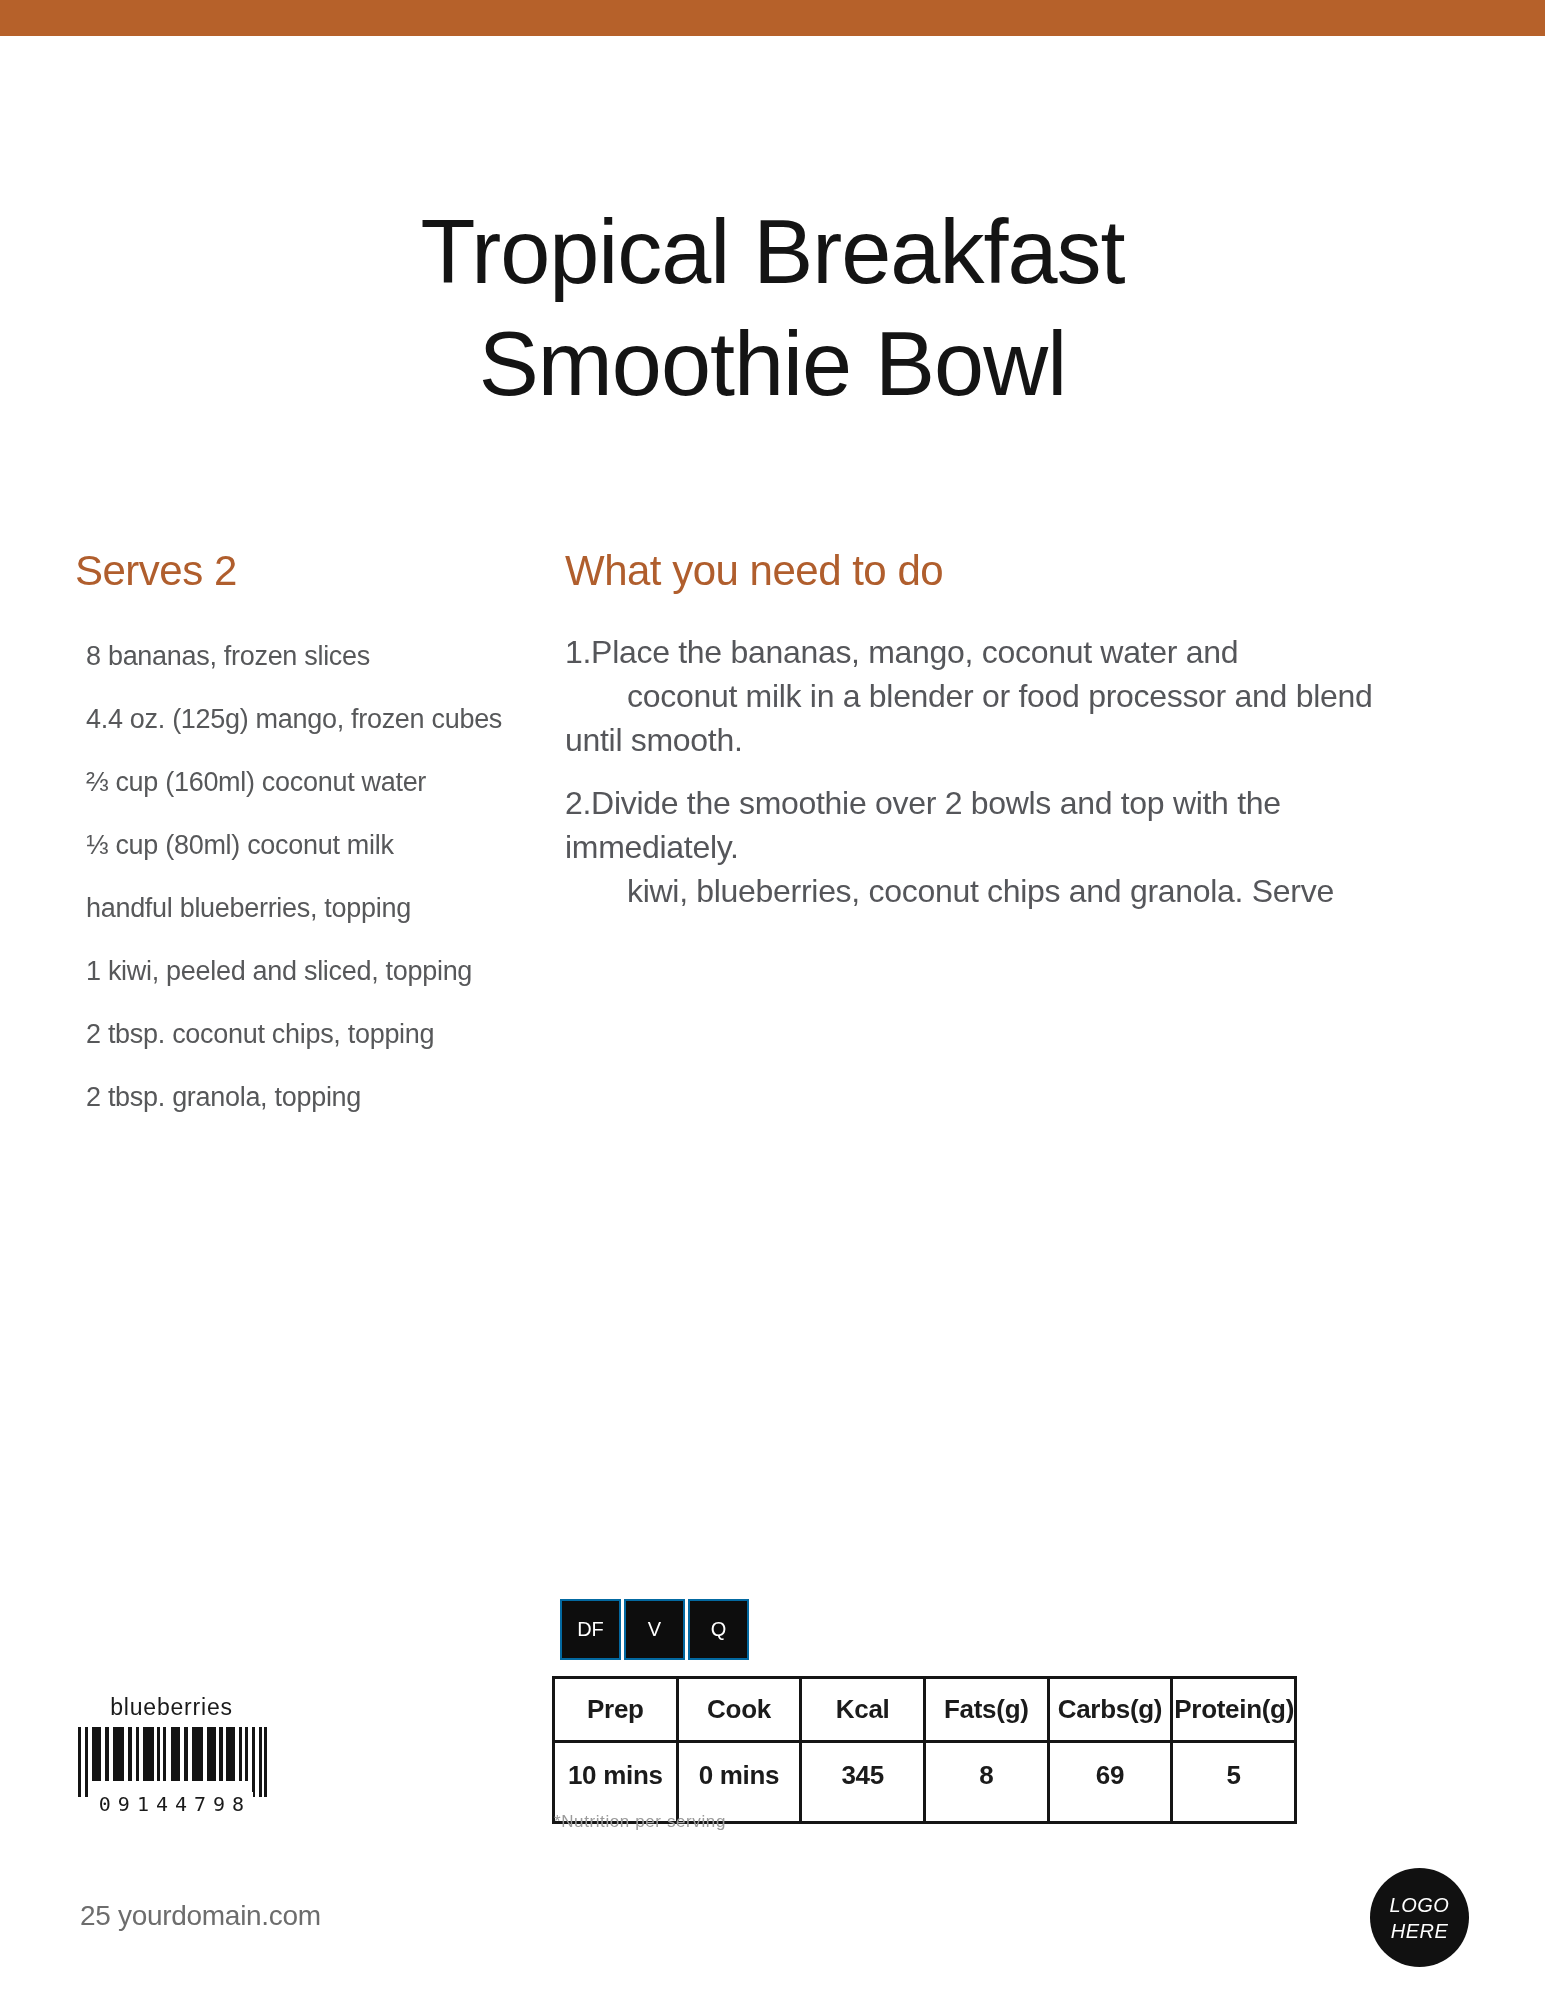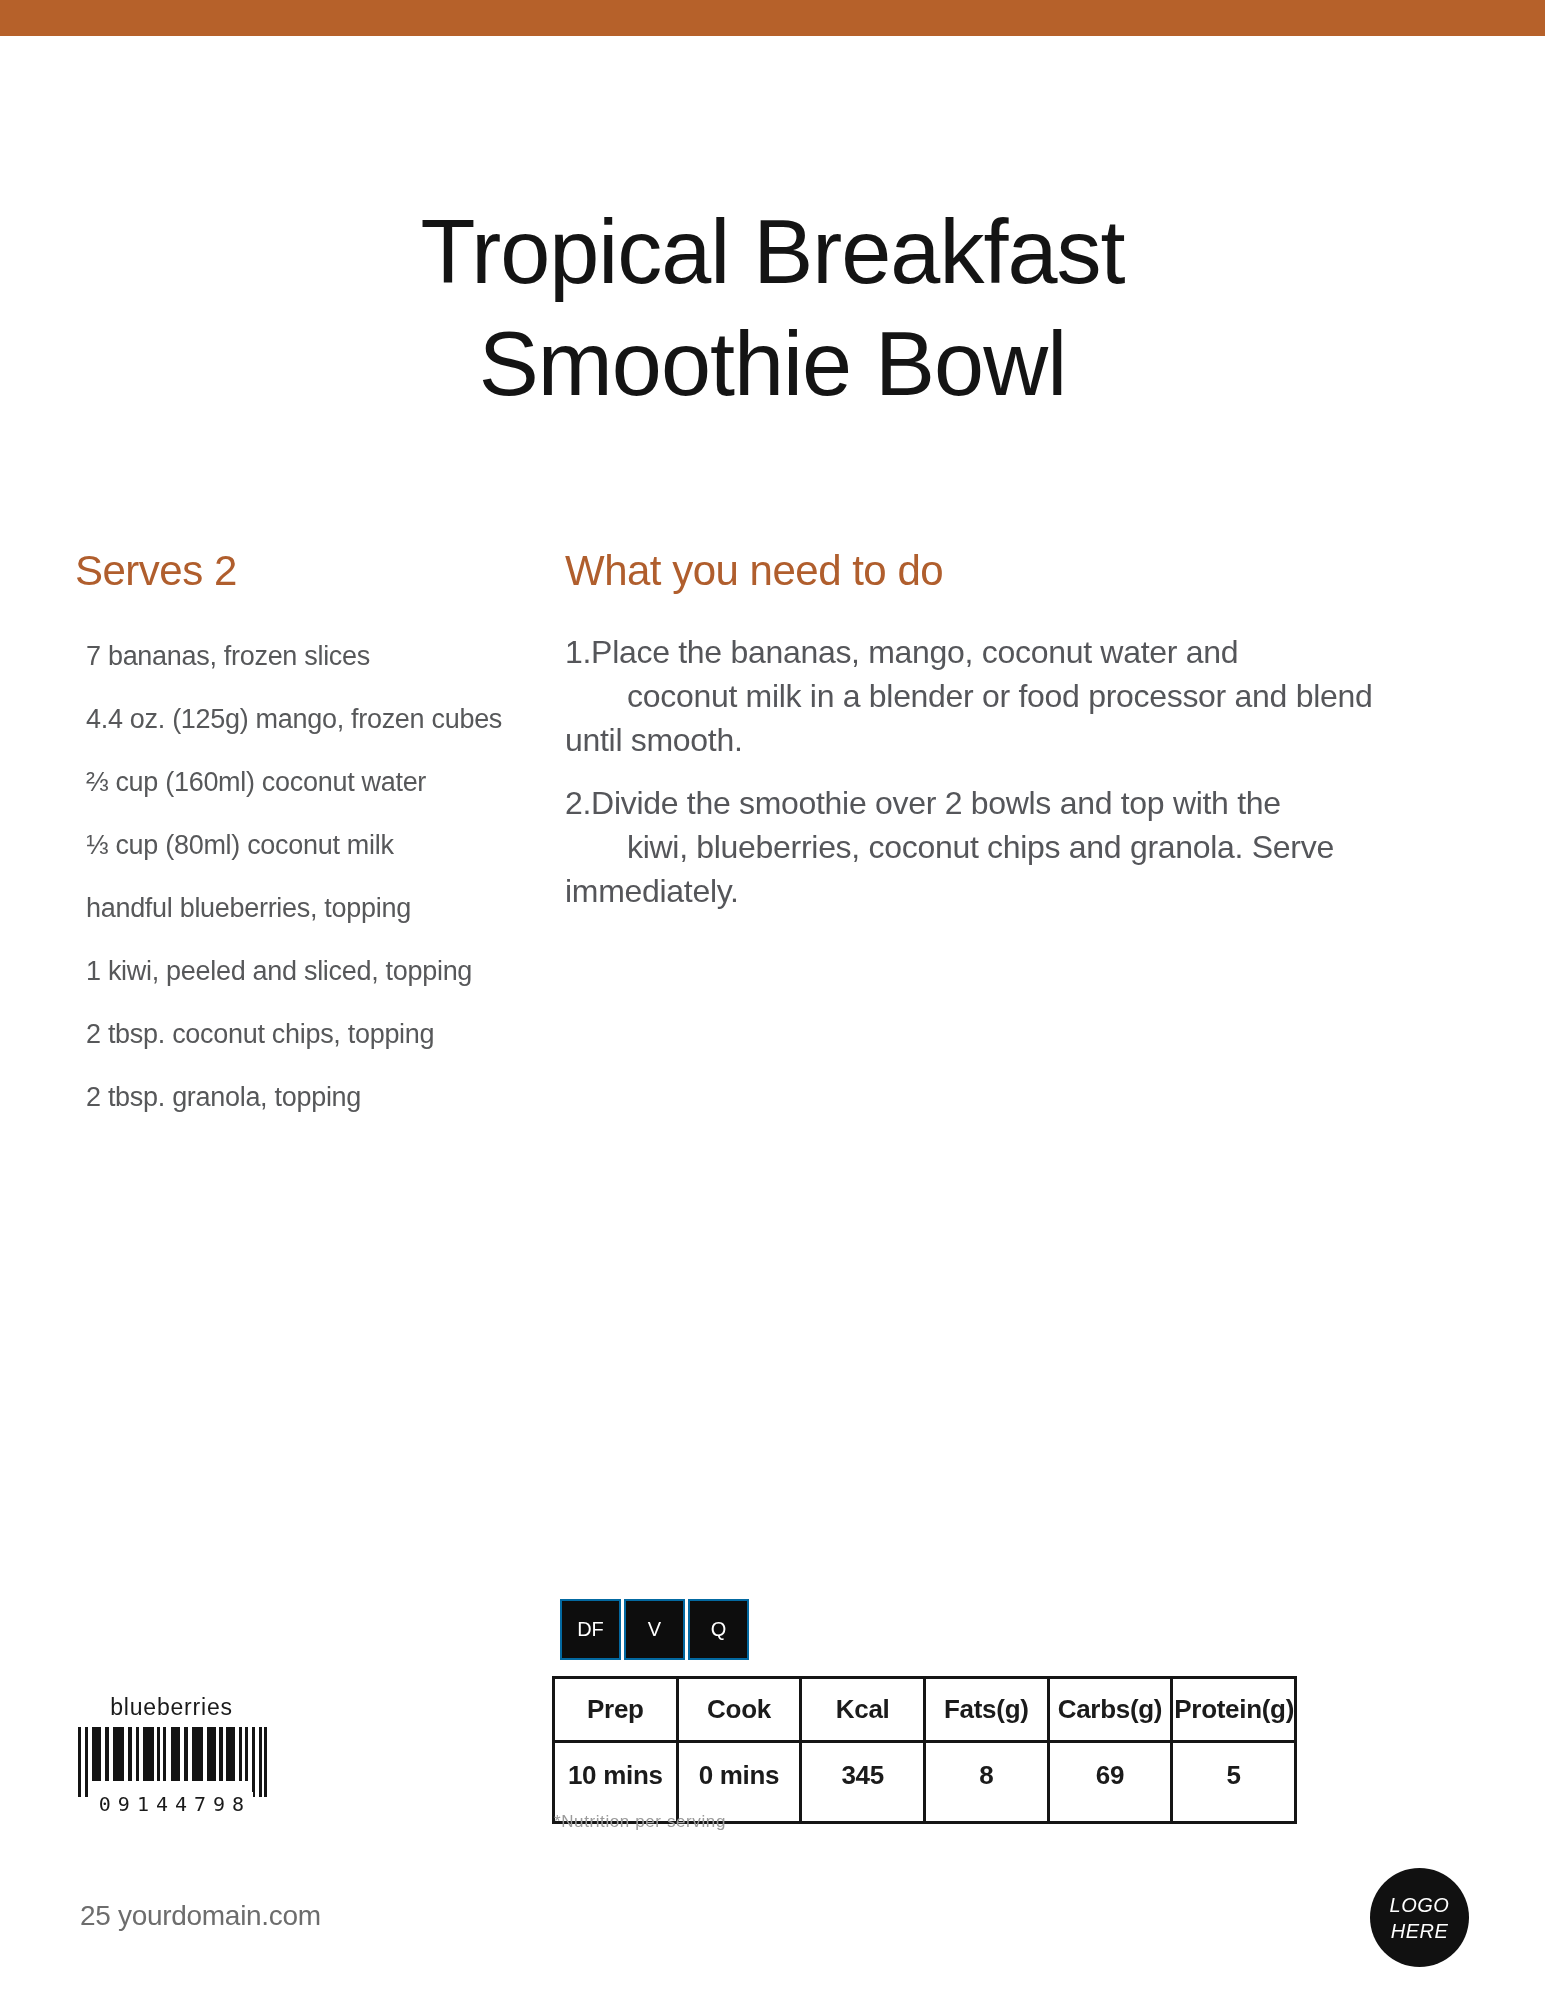--- a/index.html
+++ b/index.html
@@ -139,40 +139,40 @@
   <div class="top-bar"></div>
 
   <div class="title">
     <span class="title-inner">Tropical Breakfast Smoothie Bowl</span>
   </div>
 
   <div class="section-heading" id="serves-heading">Serves 2</div>
   <div class="section-heading" id="steps-heading">What you need to do</div>
 
   <div class="ingredients">
-    <div class="ingredient">7 bananas, frozen slices</div>
+    <div class="ingredient">8 bananas, frozen slices</div>
     <div class="ingredient">4.4 oz. (125g) mango, frozen cubes</div>
     <div class="ingredient">⅔ cup (160ml) coconut water</div>
     <div class="ingredient">⅓ cup (80ml) coconut milk</div>
     <div class="ingredient">handful blueberries, topping</div>
     <div class="ingredient">1 kiwi, peeled and sliced, topping</div>
     <div class="ingredient">2 tbsp. coconut chips, topping</div>
     <div class="ingredient">2 tbsp. granola, topping</div>
   </div>
 
   <div class="instructions">
     <div class="step">
       <div class="step-line">1.Place the bananas, mango, coconut water and</div>
       <div class="step-line indent">coconut milk in a blender or food processor and blend</div>
       <div class="step-line">until smooth.</div>
     </div>
     <div class="step">
       <div class="step-line">2.Divide the smoothie over 2 bowls and top with the</div>
+      <div class="step-line">immediately.</div>
       <div class="step-line indent">kiwi, blueberries, coconut chips and granola. Serve</div>
-      <div class="step-line">immediately.</div>
     </div>
   </div>
 
   <div class="badges">
     <div class="badge">DF</div>
     <div class="badge">V</div>
     <div class="badge">Q</div>
   </div>
 
   <table class="nutrition">

